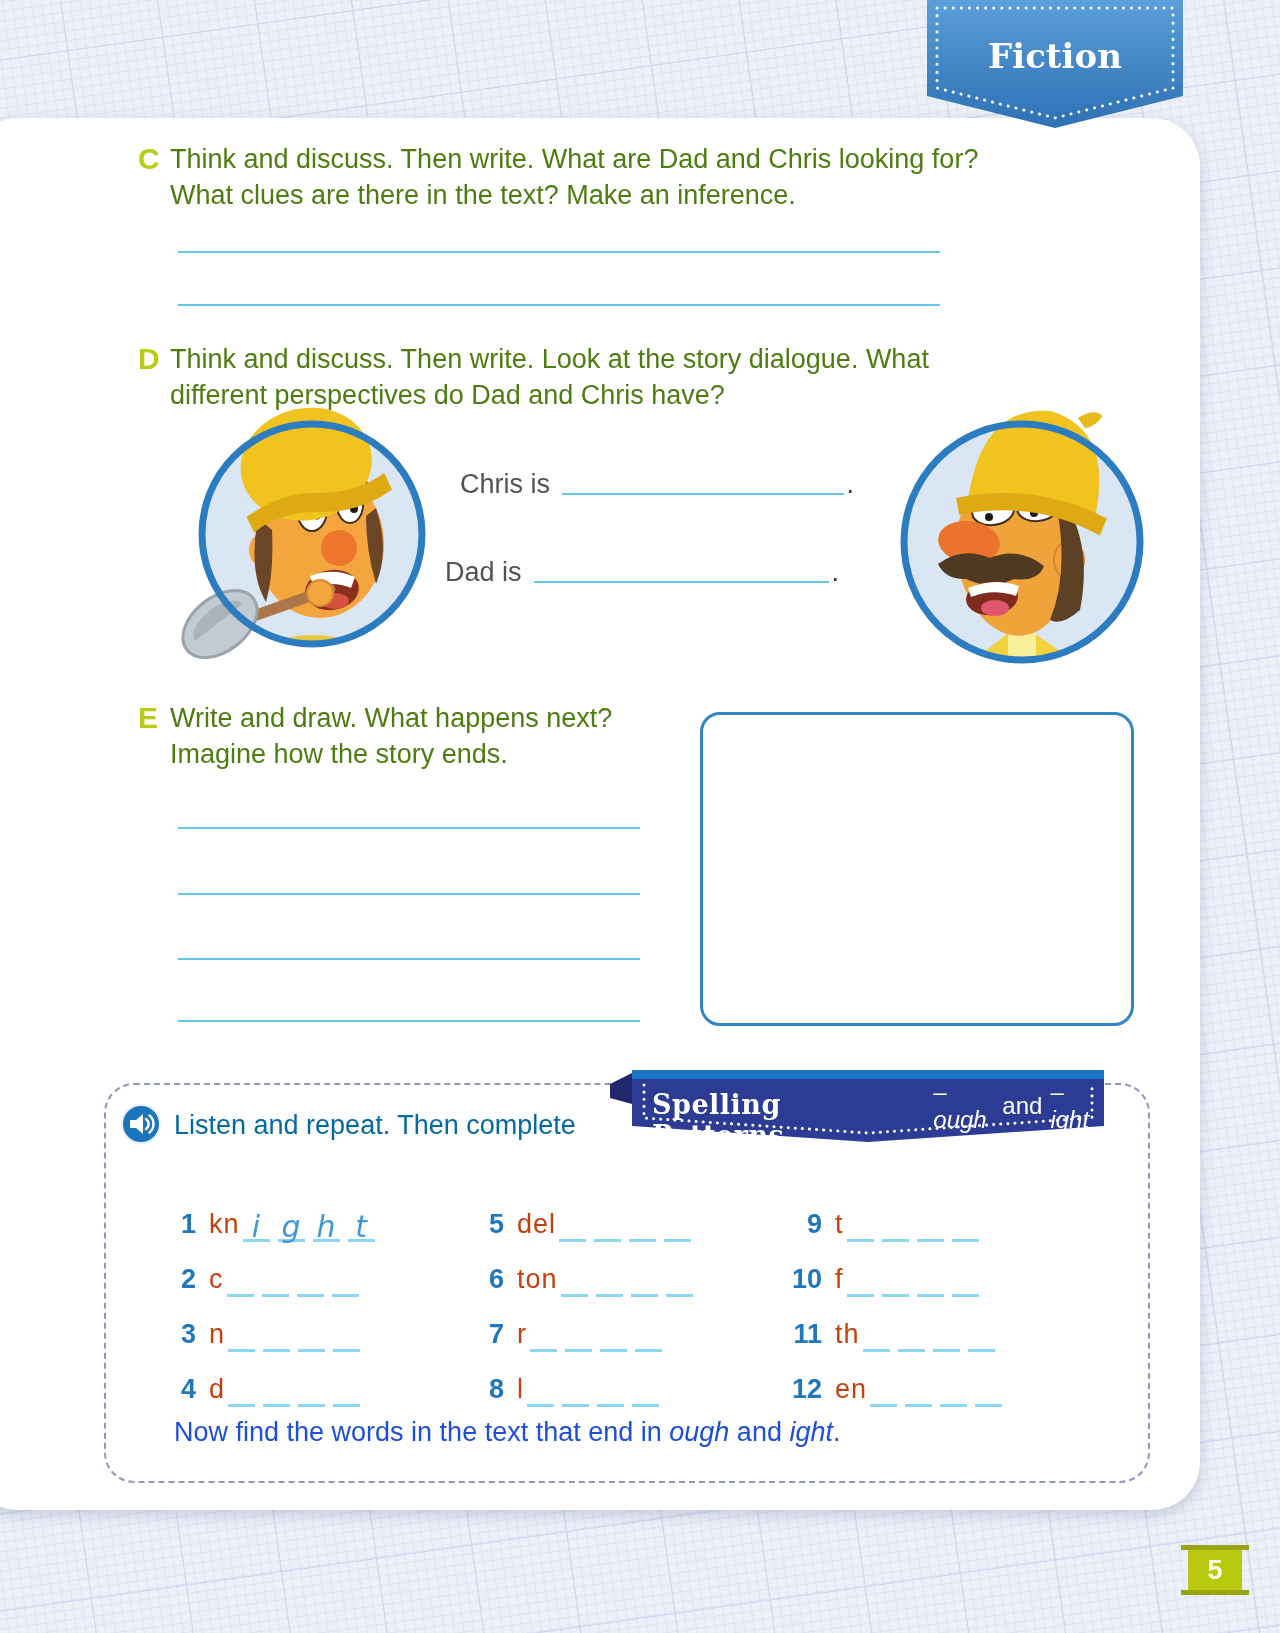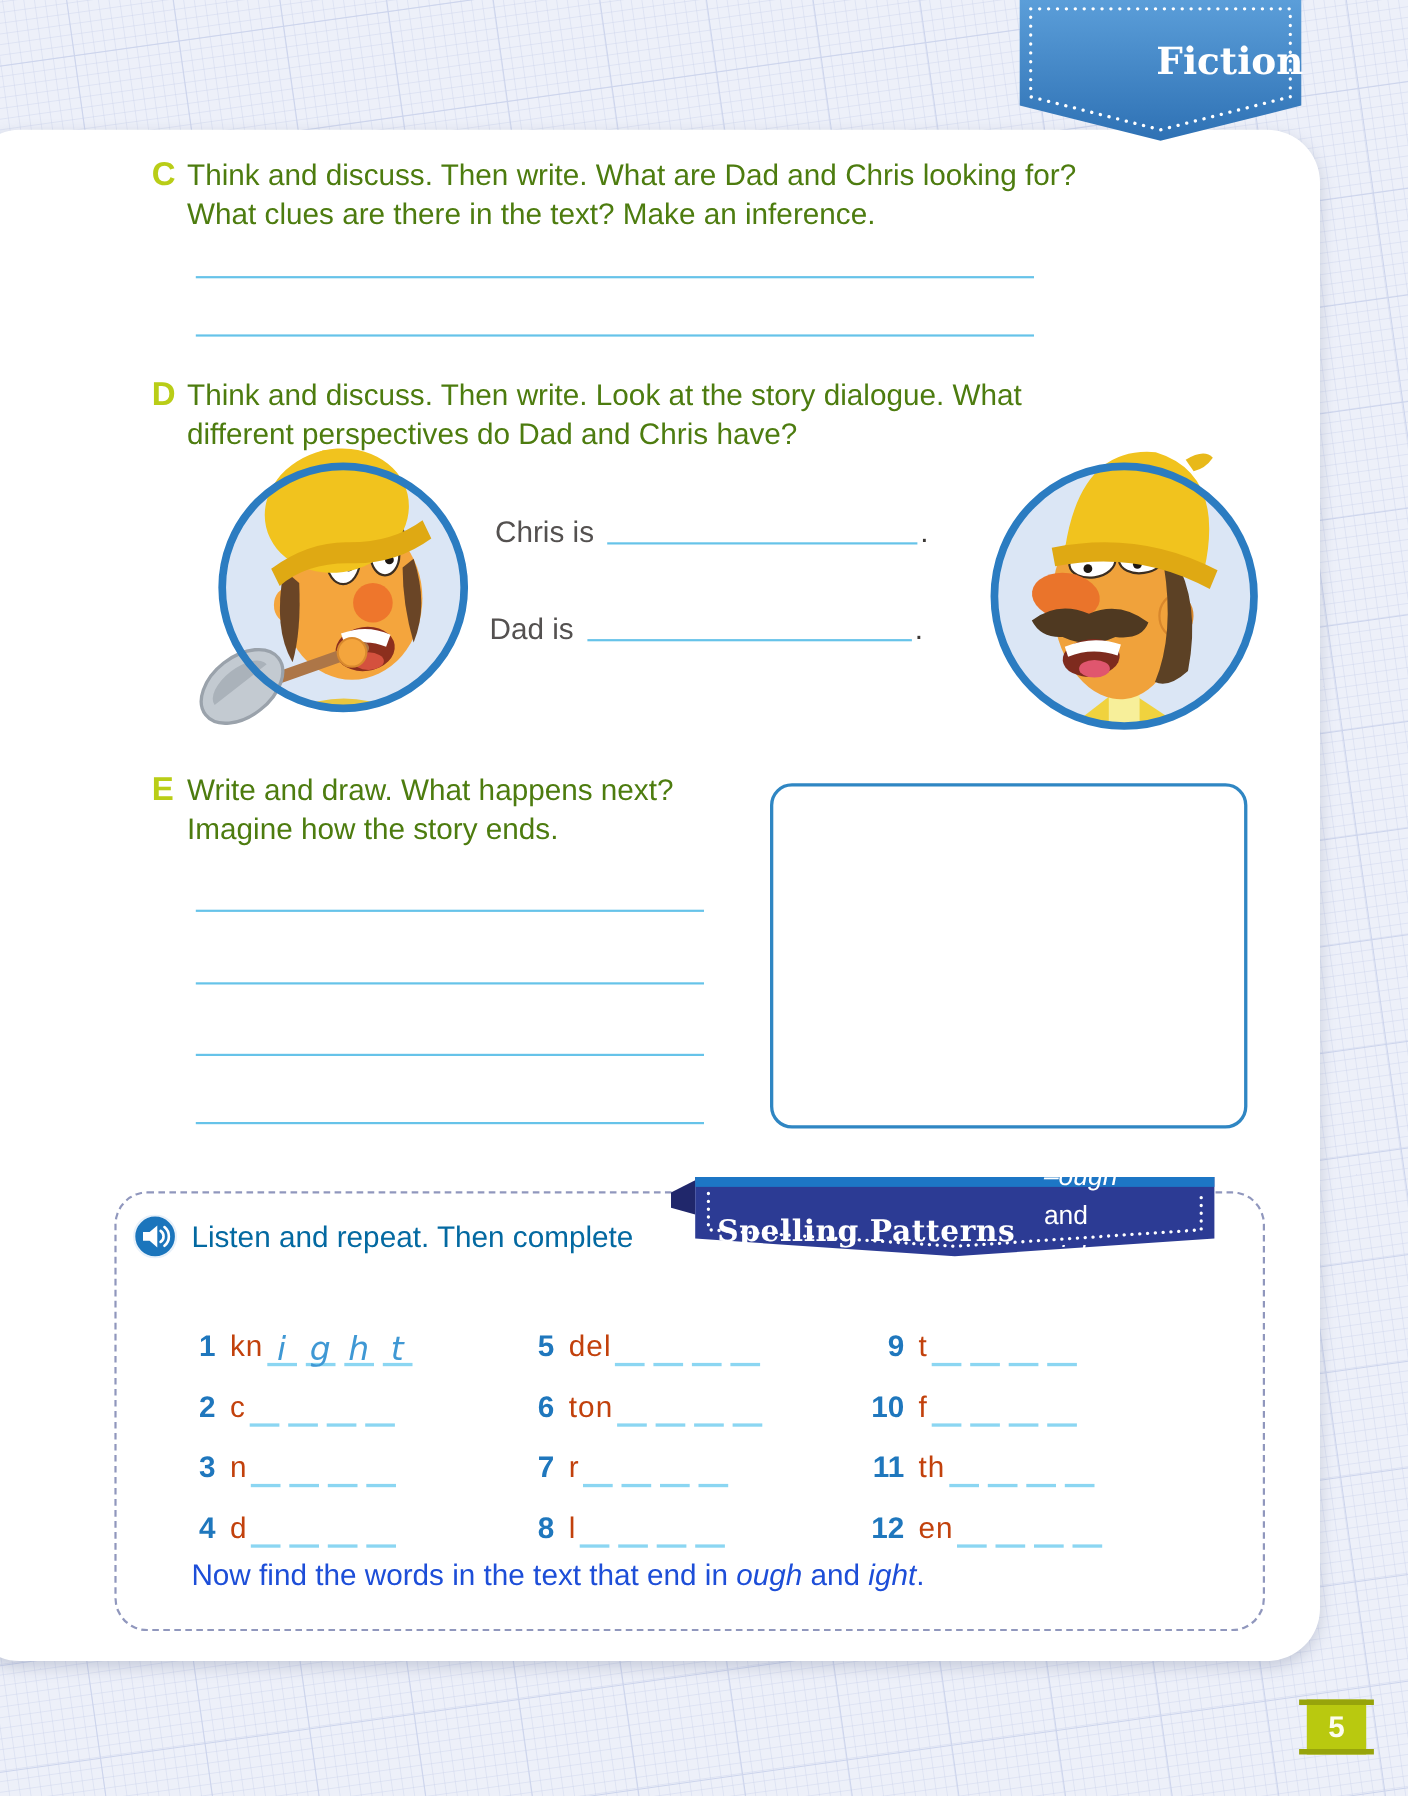--- a/index.html
+++ b/index.html
@@ -13,21 +13,21 @@
       linear-gradient(90deg,#ccd4ec 1px, transparent 1px),
       linear-gradient(rgba(204,212,236,.45) 1px, transparent 1px),
       linear-gradient(90deg,rgba(204,212,236,.45) 1px, transparent 1px);
     background-size:96px 96px,96px 96px,9.6px 9.6px,9.6px 9.6px;
     transform:rotate(-8deg);}
   .card{position:absolute;left:-30px;top:118px;width:1230px;height:1392px;background:#fff;
         border-radius:48px;box-shadow:0 5px 14px rgba(110,120,150,.30);}
 
   
   .fiction-wrap{position:absolute;left:925px;top:0;width:260px;height:132px;}
-  .fiction-label{position:absolute;left:925px;top:36px;width:260px;text-align:right;
+  .fiction-label{position:absolute;left:925px;top:36px;width:260px;text-align:center;
         font-family:"DejaVu Serif",serif;font-weight:bold;font-size:34px;color:#fff;}
 
   
   .q{position:absolute;display:flex;}
   .sec-letter{width:32px;font-weight:bold;font-size:30px;color:#b9cd17;line-height:36px;flex:0 0 32px;}
   .sec-text{font-size:27px;line-height:36px;color:#4d7c0f;}
   .wline{position:absolute;height:0;border-bottom:2px solid #66c3e9;}
 
   .fill-row{position:absolute;display:flex;align-items:flex-end;font-size:27px;color:#545150;}
   .fill-row .fline{flex:1;border-bottom:2px solid #66c3e9;margin:0 2px 5px 12px;}
@@ -36,21 +36,21 @@
   .draw-box{position:absolute;left:700px;top:712px;width:428px;height:308px;
         border:3px solid #2f86c3;border-radius:20px;background:#fff;}
 
   
   .sp-box{position:absolute;left:104px;top:1083px;width:1042px;height:396px;
         border:2px dashed #9097bd;border-radius:30px;}
   .sp-banner-svg{position:absolute;left:610px;top:1068px;width:500px;height:84px;}
   .sp-banner-text{position:absolute;left:652px;top:1082px;width:446px;height:48px;
         display:flex;align-items:center;gap:26px;color:#fff;}
   .sp-banner-title{font-family:"DejaVu Serif",serif;font-weight:bold;font-size:27px;letter-spacing:.5px;margin-top:27px;}
-  .sp-banner-sub{font-size:24px;display:flex;gap:8px;align-items:flex-start;flex-direction:column;}
+  .sp-banner-sub{font-size:24px;display:flex;gap:8px;align-items:center;}
   .sp-banner-sub .it{font-style:italic;}
 
   .audio-btn{position:absolute;left:121px;top:1104px;width:40px;height:40px;border:none;
         padding:0;background:transparent;cursor:pointer;}
   .listen-text{position:absolute;left:174px;top:1106px;font-size:27px;line-height:38px;color:#0369a1;}
   .listen-text .it{font-style:italic;}
 
   .sp-grid{position:absolute;left:150px;top:1190px;width:990px;height:224px;
         display:grid;grid-auto-flow:column;grid-template-rows:repeat(4,55px);
         grid-template-columns:308px 318px auto;align-items:center;}
@@ -184,21 +184,21 @@
       </g>
       <g transform="rotate(10 168 80)">
         <path d="M198,32 q15,-13 24,-6 q-5,11 -15,15 z" fill="#e8b91a"></path>
         <path d="M104,130 Q102,36 170,30 Q236,38 232,128 Q168,104 104,130 Z" fill="#f1c31e"></path>
         <path d="M92,132 Q168,102 244,126 L240,144 Q170,120 98,148 Z" fill="#dfa913"></path>
       </g>
       <circle cx="150" cy="162" r="118" fill="none" stroke="#2b7cc1" stroke-width="7"></circle>
     </svg>
   </div>
 
-  <div class="fill-row" style="left:450px;top:452px;width:394px;height:48px;">
+  <div class="fill-row" style="left:460px;top:452px;width:394px;height:48px;">
     <span>Chris is</span>
     <span class="fline"></span>
     <span class="dot">.</span>
   </div>
   <div class="fill-row" style="left:445px;top:540px;width:394px;height:48px;">
     <span>Dad is</span>
     <span class="fline"></span>
     <span class="dot">.</span>
   </div>
 

